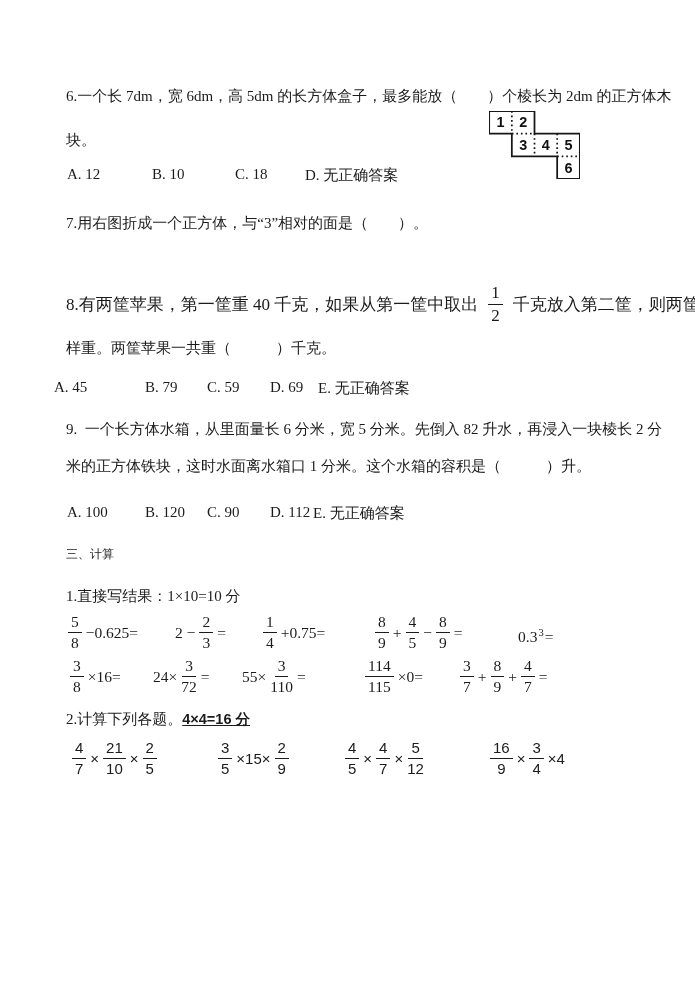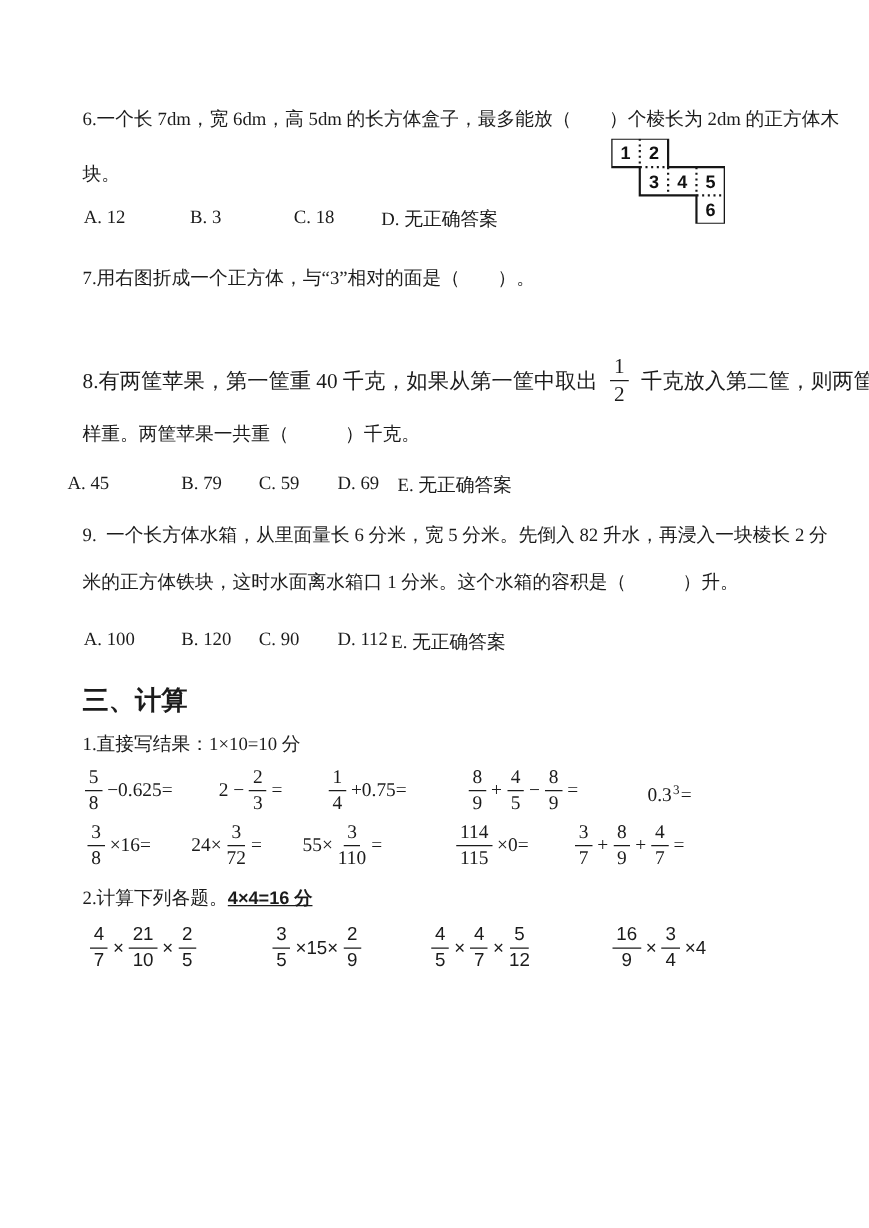--- a/index.html
+++ b/index.html
@@ -33,21 +33,21 @@
   .row3-font{font-family:"Liberation Sans","DejaVu Sans",sans-serif;font-size:15px;}
   .q8line{gap:10px;font-size:17px;}
   .net{position:absolute;left:489px;top:111px;}
   .net path{fill:none;stroke:#161616;}
   .net .solid{stroke-width:1.7px;}
   .net .dash{stroke-width:1.7px;stroke-dasharray:1.6 2.8;}
   .net text{
     font-family:"Liberation Sans","DejaVu Sans",sans-serif;
     font-weight:700;font-size:14px;fill:#111111;text-anchor:middle;
   }
-  .sec-title{font-size:21px;font-weight:bold;}
+  .sec-title{font-size:12px;}
 </style>
 </head>
 <body>
 
 <div class="page">
 
   <div class="line" style="top:87px">6.一个长 7dm，宽 6dm，高 5dm 的长方体盒子，最多能放（　　）个棱长为 2dm 的正方体木</div>
 
   <svg class="net" width="91" height="68" viewBox="0 0 88 66">
     <path class="solid" d="M0,0 H44 V22 H88 V66 H66 V44 H22 V22 H0 Z"></path>
@@ -57,21 +57,21 @@
     <text x="33" y="38">3</text>
     <text x="55" y="38">4</text>
     <text x="77" y="38">5</text>
     <text x="77" y="60">6</text>
   </svg>
 
   <div class="line" style="top:131px">块。</div>
 
   <div class="optrow" style="top:166px">
     <span class="opt" style="left:67px">A. 12</span>
-    <span class="opt" style="left:152px">B. 3</span>
+    <span class="opt" style="left:152px">B. 10</span>
     <span class="opt" style="left:235px">C. 18</span>
     <span class="opt" style="left:305px">D. 无正确答案</span>
   </div>
 
   <div class="line" style="top:214px">7.用右图折成一个正方体，与“3”相对的面是（　　）。</div>
 
 
   <div class="expr q8line" style="left:66px;top:284px"><span class="t">8.有两筐苹果，第一筐重 40 千克，如果从第一筐中取出</span><span class="frac"><span class="fn">1</span><span class="fd">2</span></span><span class="t">千克放入第二筐，则两筐苹果同</span></div>
   <div class="line" style="top:339px">样重。两筐苹果一共重（　　　）千克。</div>
 

